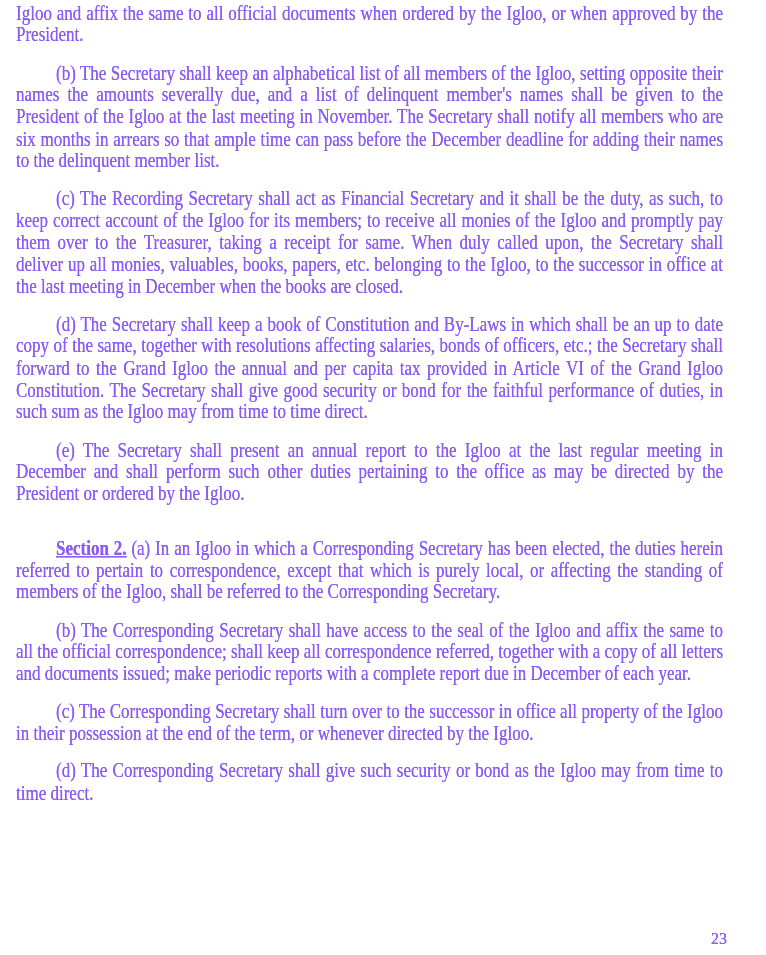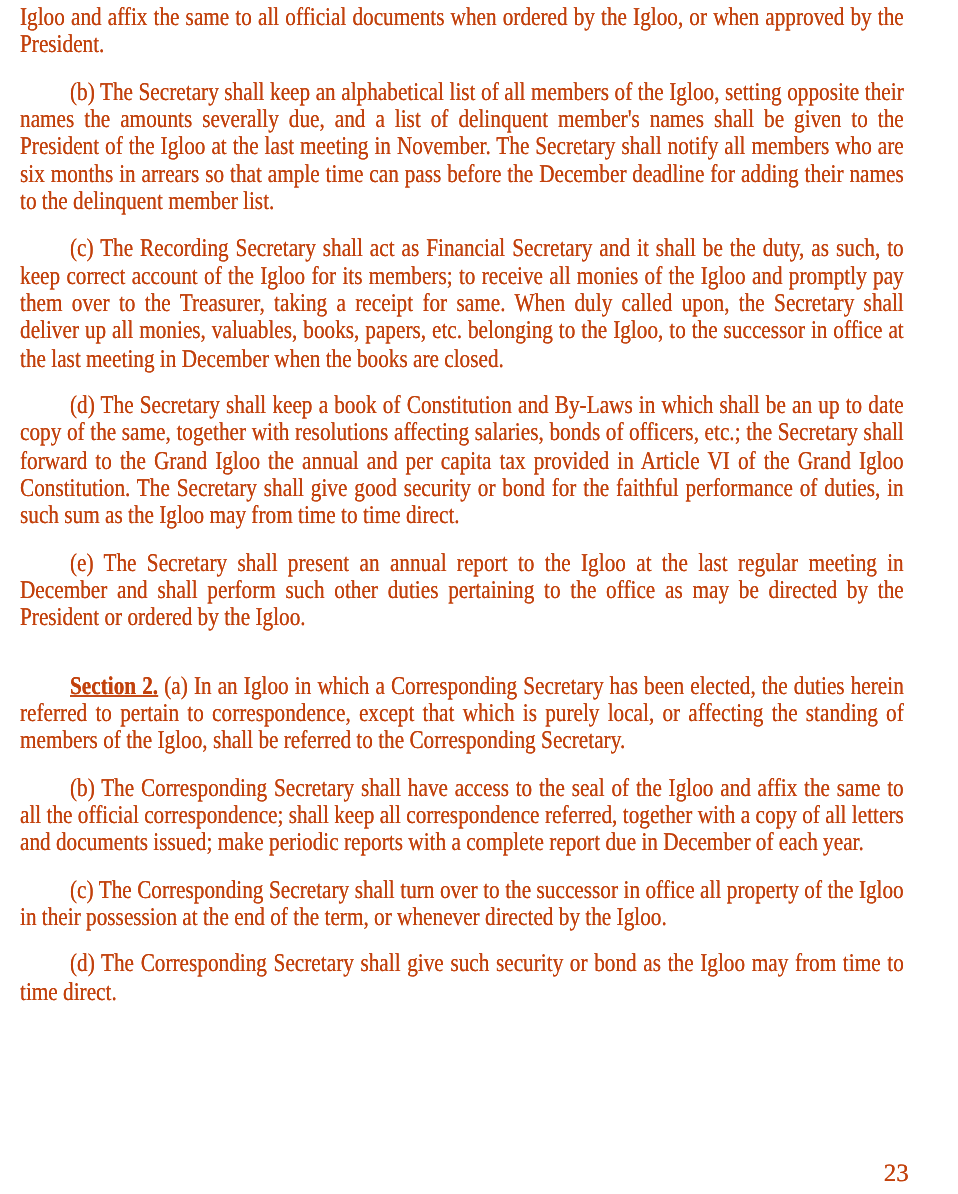--- a/index.html
+++ b/index.html
@@ -7,21 +7,21 @@
     padding: 0;
     background: #ffffff;
   }
   .page {
     position: relative;
     width: 766px;
     height: 955px;
     background: #ffffff;
     overflow: hidden;
     font-family: "Liberation Serif", "DejaVu Serif", serif;
-    color: #c2410c;
+    color: #8b5cf6;
     border-radius: 15px;
   }
   
   .text-block {
     position: absolute;
     left: 16px;
     top: 3px;
     width: 707px;
     transform: scaleY(1.2);
     transform-origin: 0 0;
@@ -41,21 +41,21 @@
     margin-top: 27px; 
   }
   .section-label {
     font-weight: bold;
     text-decoration: underline;
   }
   .page-number {
     position: absolute;
     right: 39px;
     top: 930px;
-    font-size: 20px;
+    font-size: 16px;
     line-height: 18px;
     text-shadow: 0 0 0.4px currentColor;
   }
 </style>
 </head>
 <body>
 
 <div class="page">
   <div class="text-block">
 

